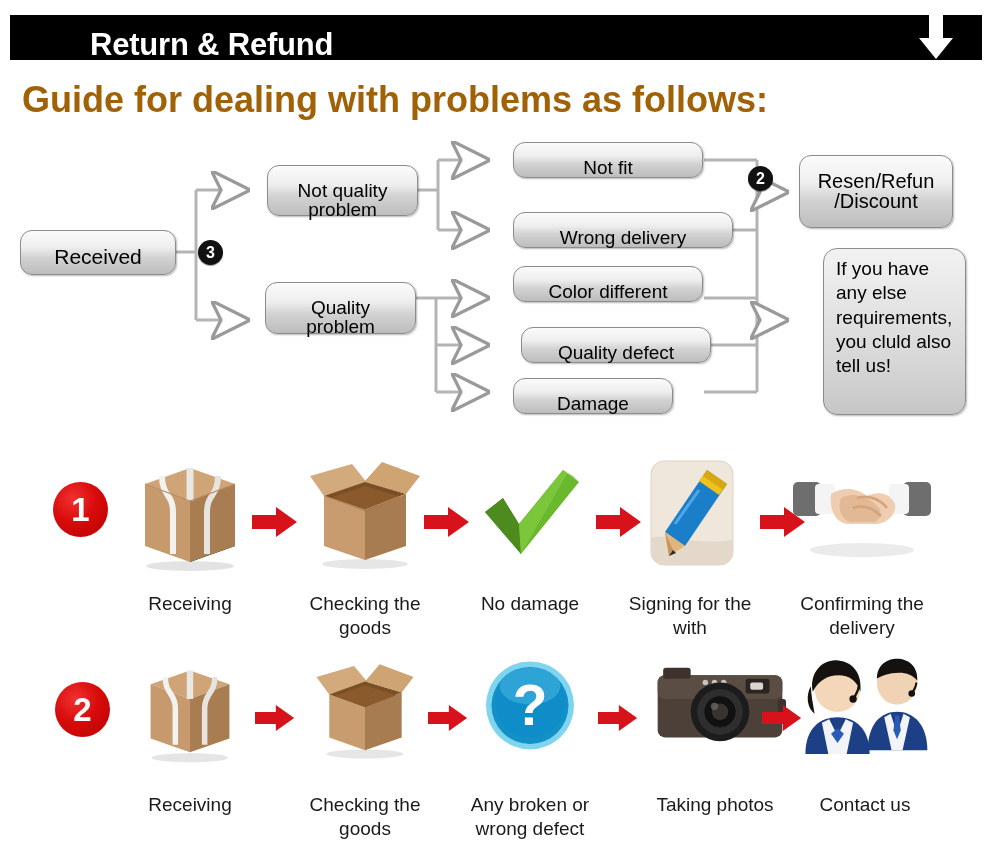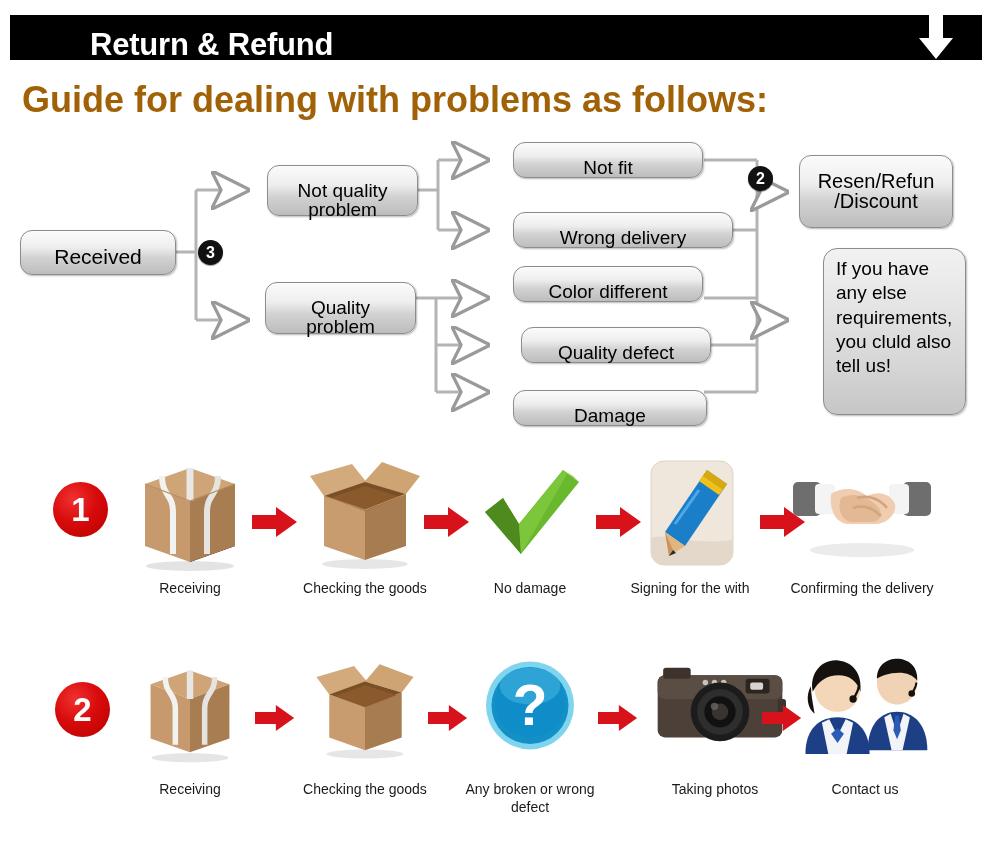--- a/index.html
+++ b/index.html
@@ -130,24 +130,24 @@
   .step {
     position: absolute;
     width: 150px;
     text-align: center;
   }
   .step .art {
     height: 120px;
     position: relative;
   }
   .step .caption {
-    font-size: 14px;
+    font-size: 19px;
     color: #1a1a1a;
     line-height: 1.28;
-    margin-top: 6px;
+    margin-top: 18px;
   }
   .red-arrow {
     position: absolute;
     width: 46px;
     height: 34px;
   }
 
   svg { display: block; overflow: visible; }
 </style>
 </head>
@@ -227,21 +227,21 @@
     </div>
     <div class="node" style="left:513px; top:82px; width:220px; height:36px;">
       <span>Wrong delivery</span>
     </div>
     <div class="node" style="left:513px; top:136px; width:190px; height:36px;">
       <span>Color different</span>
     </div>
     <div class="node" style="left:513px; top:197px; width:190px; height:36px;margin-left:8px;">
       <span>Quality defect</span>
     </div>
-    <div class="node" style="left:513px; top:260px; width:194px; height:36px;">
+    <div class="node" style="left:513px; top:248px; width:160px; height:36px;">
       <span>Damage</span>
     </div>
 
     <div class="badge-dark" style="left:748px; top:36px;">
       <span>2</span>
     </div>
 
     <div class="node multiline" style="left:799px; top:25px; width:154px; height:73px; white-space:pre-line; font-size:20px;">
       <span>Resen/Refun
 /Discount</span>

